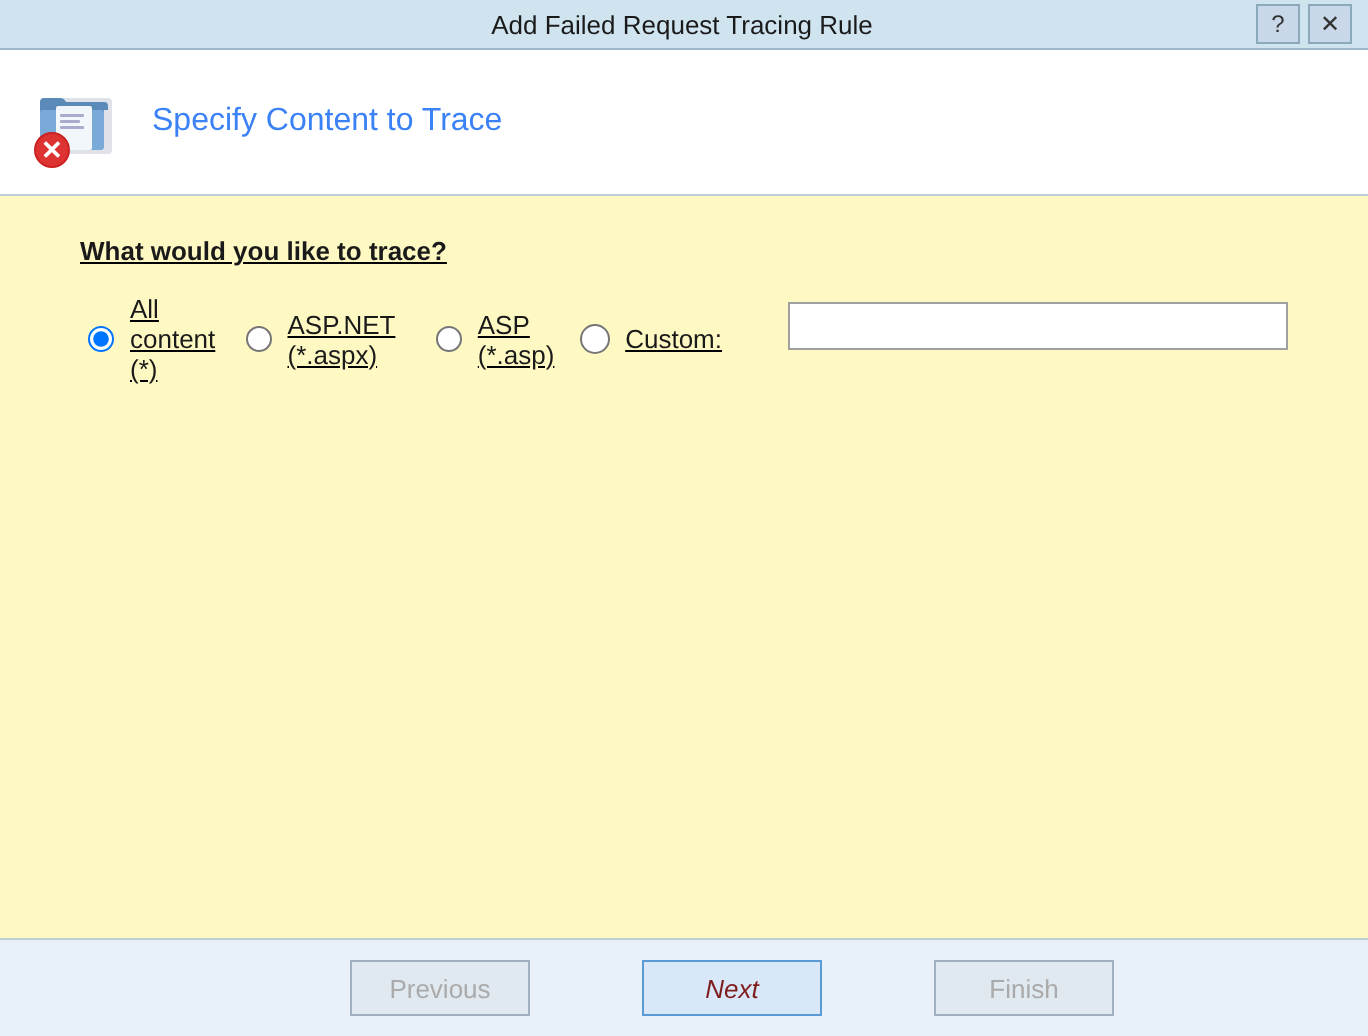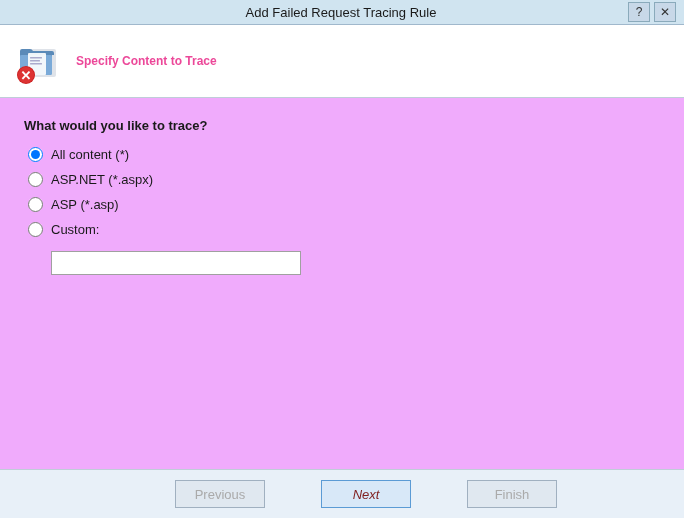--- a/index.html
+++ b/index.html
@@ -77,42 +77,42 @@
       height: 44px;
     }
     .header-icon-badge {
       position: absolute;
       bottom: 0;
       left: 0;
       width: 20px;
       height: 20px;
     }
     .dialog-header-title {
-      font-size: 12px;
-      font-weight: bold;
-      color: #ec4899;
+      font-size: 16px;
+      font-weight: normal;
+      color: #3b82f6;
     }
 
     
     .dialog-content {
       flex: 1;
-      padding: 20px 24px;
-      background: #f0abfc;
+      padding: 20px 40px;
+      background: #fef9c3;
+      text-decoration: underline;
     }
 
     .section-label {
       font-weight: bold;
       font-size: 13px;
       color: #1a1a1a;
       margin-bottom: 14px;
     }
 
     .radio-group {
       display: flex;
-      flex-direction: column;
       gap: 10px;
       margin-left: 4px;
     }
 
     .radio-item {
       display: flex;
       align-items: center;
       gap: 8px;
       cursor: pointer;
     }

